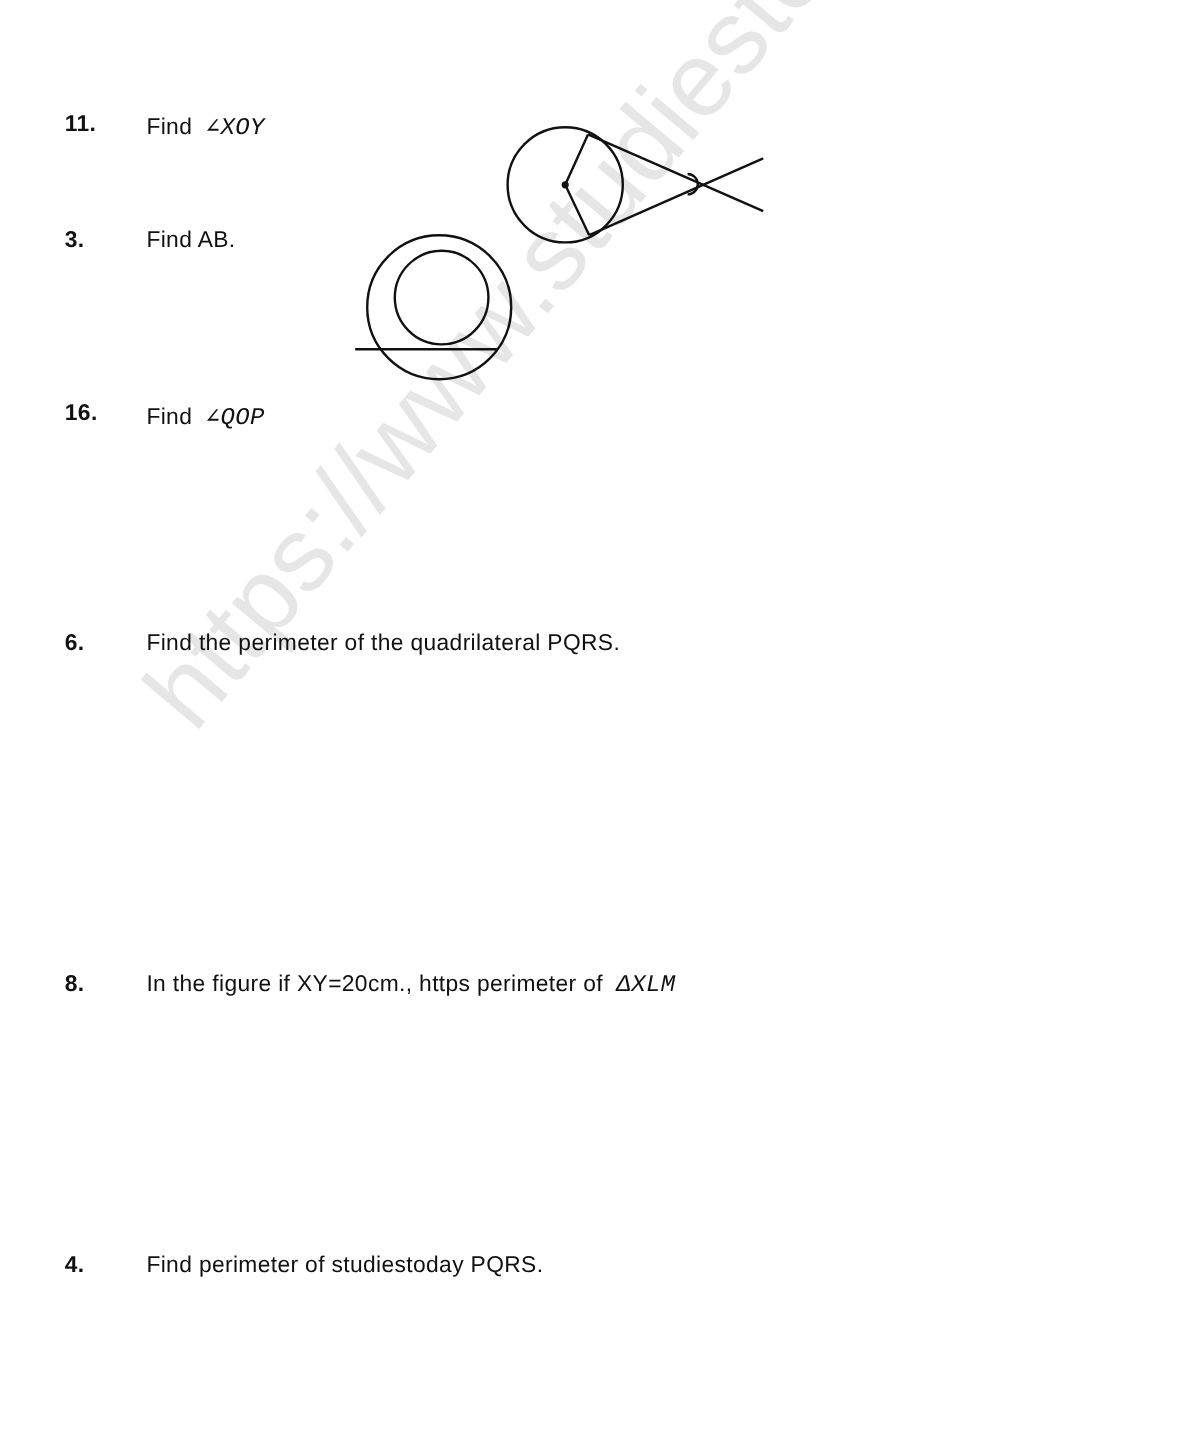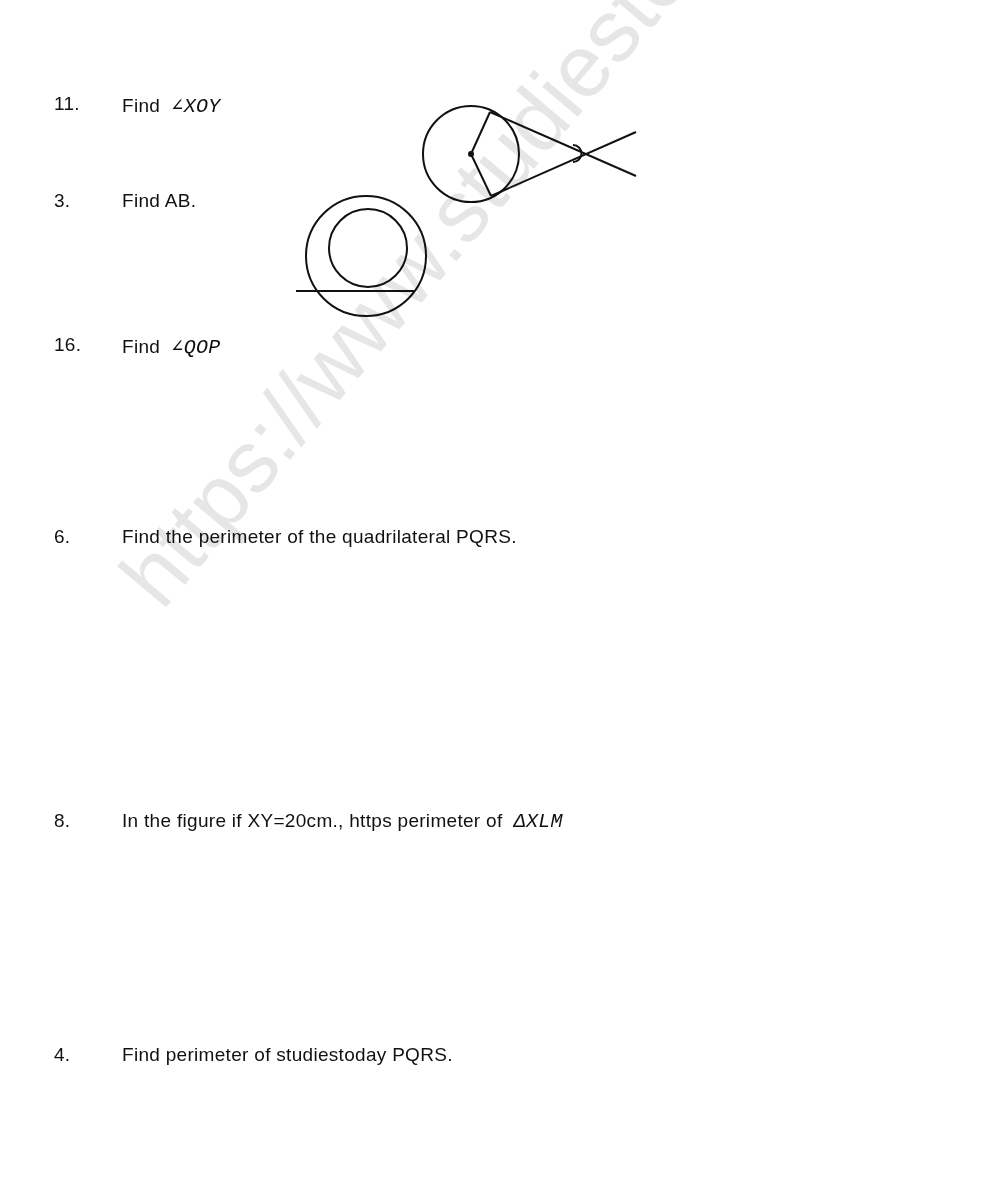--- a/index.html
+++ b/index.html
@@ -1,18 +1,18 @@
 <!DOCTYPE html>
 <html><head>
 <meta charset="utf-8">
 <style>
   html, body { margin:0; padding:0; }
   body { width:994px; height:1200px; background:#ffffff; position:relative; overflow:hidden; font-family:"Liberation Sans", sans-serif; color:#111; }
   .q { position:absolute; font-size:19px; letter-spacing:0.3px; }
-  .q .num { position:absolute; left:0; top:0; }
+  .q .num { position:absolute; left:0; top:0;font-weight:bold; }
   .q .txt { position:absolute; left:68px; top:0; white-space:nowrap; }
   .math { font-family:Liberation Mono, monospace; font-style:italic; font-size:20px; }
   svg { position:absolute; left:0; top:0; }
   .watermark { position:absolute; left:100px; top:560px; font-family:"Liberation Sans", sans-serif; font-size:88px; color:rgba(200,200,200,0.45); transform:rotate(-50deg); transform-origin:left top; white-space:nowrap; pointer-events:none; }
 </style>
 </head>
 <body>
 
 <div class="watermark">https://www.studiestoday.com</div>
 

